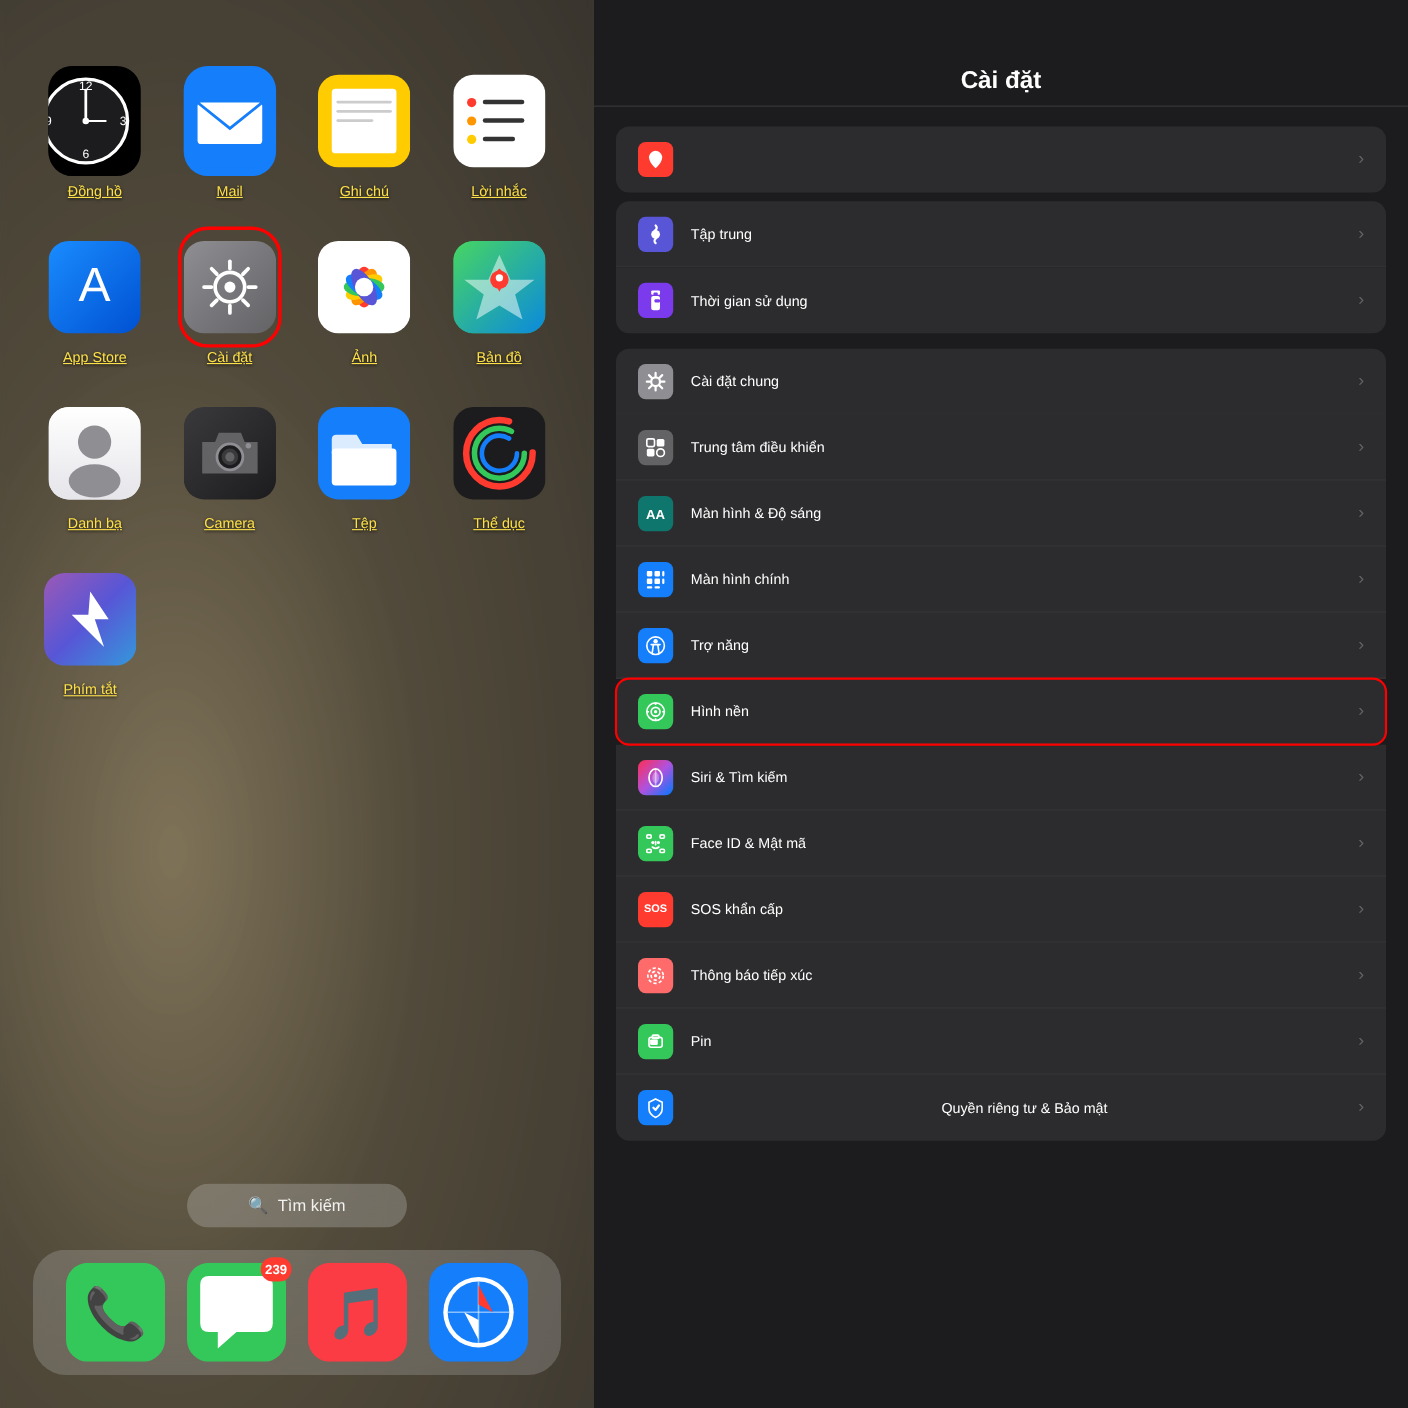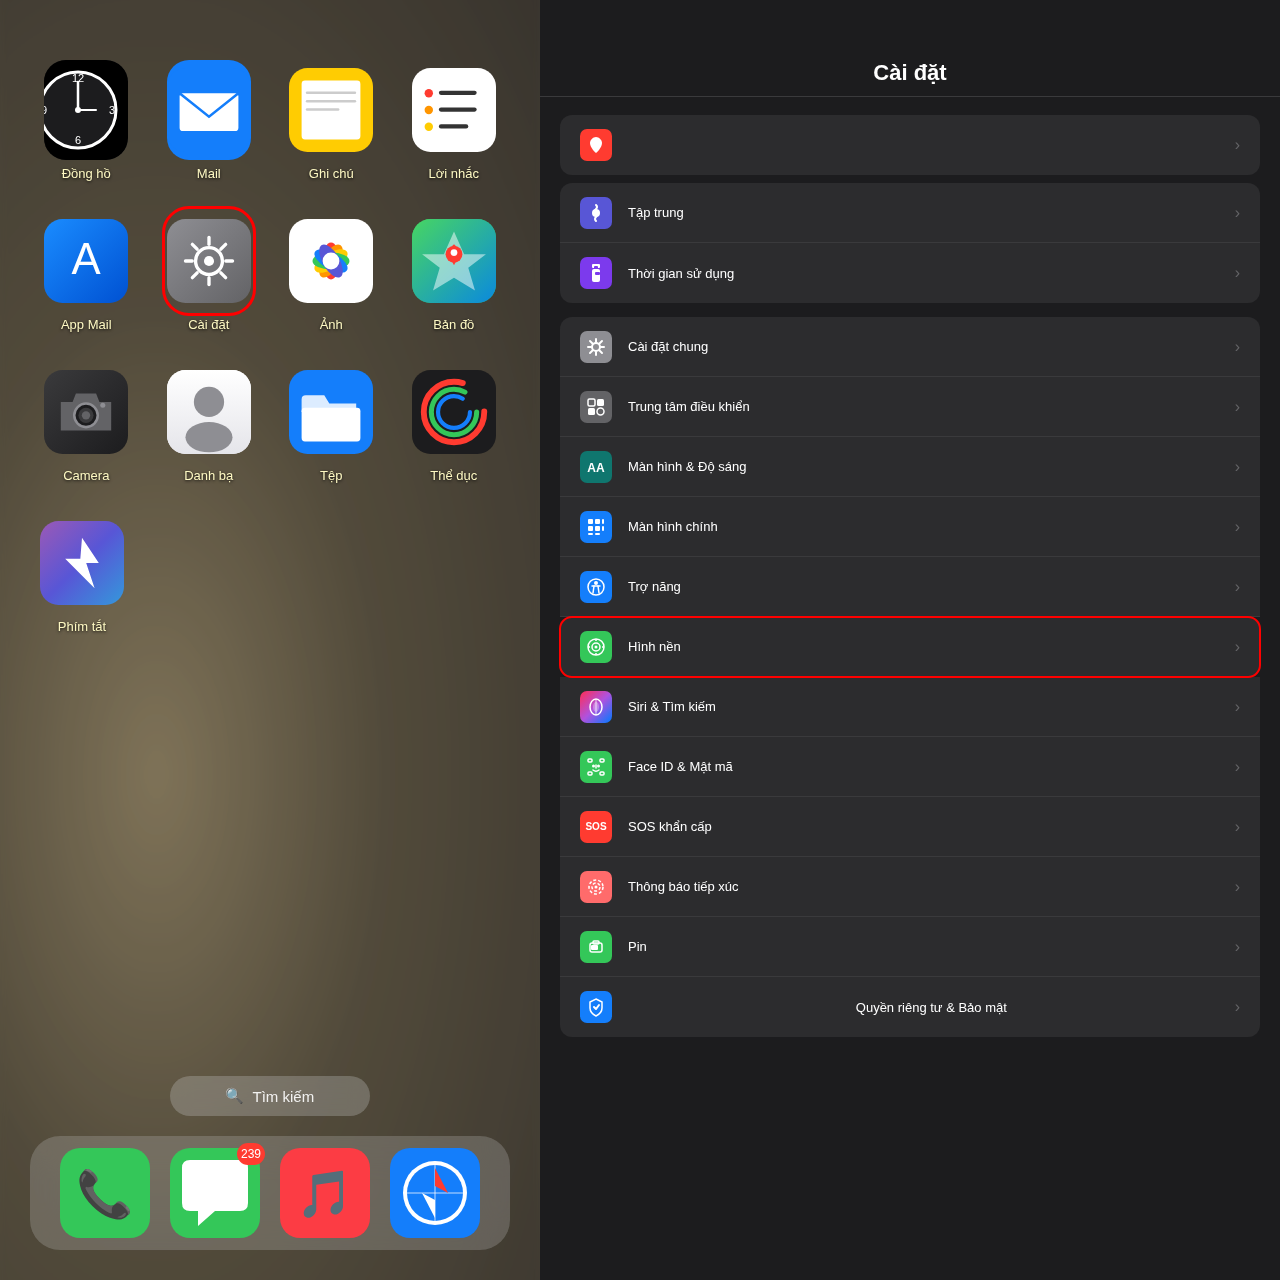--- a/index.html
+++ b/index.html
@@ -69,25 +69,26 @@
       position: relative;
       overflow: hidden;
     }
 
     .app-icon.highlighted {
       outline: 3px solid red;
       outline-offset: 2px;
     }
 
     .app-label {
-      color: #fef9c3;
+      color: #fde047;
       font-size: 13px;
       text-align: right;
       text-shadow: 0 1px 3px rgba(0,0,0,0.8);
       font-weight: 400;
+      text-decoration: underline;
     }
 
     
     .icon-clock {
       background: #1c1c1e;
       color: white;
       font-size: 42px;
       flex-direction: column;
     }
 
@@ -142,21 +143,21 @@
       font-size: 42px;
     }
 
     .badge {
       position: absolute;
       top: -5px;
       right: -5px;
       background: #ff3b30;
       color: white;
       font-size: 12px;
-      font-weight: normal;
+      font-weight: bold;
       min-width: 22px;
       height: 22px;
       border-radius: 11px;
       display: flex;
       align-items: center;
       justify-content: center;
       padding: 0 4px;
     }
 
     
@@ -313,21 +314,21 @@
             <rect width="100" height="100" rx="22" fill="url(#appstore-grad)"></rect>
             <defs>
               <linearGradient id="appstore-grad" x1="0" y1="0" x2="1" y2="1">
                 <stop offset="0%" stop-color="#1a8cff"></stop>
                 <stop offset="100%" stop-color="#0051d2"></stop>
               </linearGradient>
             </defs>
             <text x="50" y="65" text-anchor="middle" fill="white" font-size="52" font-family="Arial">A</text>
           </svg>
         </div>
-        <span class="app-label">App Mail</span>
+        <span class="app-label">App Store</span>
       </div>
 
       <div class="app-item">
         <div class="app-icon highlighted" style="padding:0;overflow:hidden;">
           <svg viewBox="0 0 100 100" width="100" height="100">
             <rect width="100" height="100" rx="22" fill="url(#settings-grad)"></rect>
             <defs>
               <linearGradient id="settings-grad" x1="0" y1="0" x2="1" y2="1">
                 <stop offset="0%" stop-color="#8e8e93"></stop>
                 <stop offset="100%" stop-color="#636366"></stop>
@@ -386,58 +387,58 @@
             <path d="M50 30 Q60 38 50 55 Q40 38 50 30" fill="#FF3B30"></path>
             <circle cx="50" cy="40" r="4" fill="white"></circle>
           </svg>
         </div>
         <span class="app-label">Bản đồ</span>
       </div>
 
       <div class="app-item">
         <div class="app-icon">
           <svg viewBox="0 0 100 100" width="100" height="100">
+            <rect width="100" height="100" rx="22" fill="#F2F2F7"></rect>
+            <rect x="0" y="0" width="100" height="100" rx="22" fill="url(#contacts-grad)"></rect>
+            <defs>
+              <linearGradient id="contacts-grad" x1="0" y1="0" x2="0" y2="1">
+                <stop offset="0%" stop-color="#ffffff"></stop>
+                <stop offset="100%" stop-color="#e5e5ea"></stop>
+              </linearGradient>
+            </defs>
+            <circle cx="50" cy="38" r="18" fill="#8e8e93"></circle>
+            <ellipse cx="50" cy="80" rx="28" ry="18" fill="#8e8e93"></ellipse>
+          </svg>
+        </div>
+        <span class="app-label">Danh bạ</span>
+      </div>
+
+      <div class="app-item">
+        <div class="app-icon">
+          <svg viewBox="0 0 100 100" width="100" height="100">
             <rect width="100" height="100" rx="22" fill="url(#camera-grad)"></rect>
             <defs>
               <linearGradient id="camera-grad" x1="0" y1="0" x2="1" y2="1">
                 <stop offset="0%" stop-color="#3a3a3c"></stop>
                 <stop offset="100%" stop-color="#1c1c1e"></stop>
               </linearGradient>
             </defs>
             <path d="M20 38 L34 38 L38 28 L62 28 L66 38 L80 38 L80 72 L20 72 Z" fill="#636366"></path>
             <circle cx="50" cy="54" r="14" fill="#1c1c1e" stroke="#8e8e93" stroke-width="3"></circle>
             <circle cx="50" cy="54" r="9" fill="#3a3a3c"></circle>
             <circle cx="50" cy="54" r="5" fill="#636366"></circle>
             <circle cx="70" cy="42" r="3" fill="#8e8e93"></circle>
           </svg>
         </div>
         <span class="app-label">Camera</span>
       </div>
 
       <div class="app-item">
         <div class="app-icon">
           <svg viewBox="0 0 100 100" width="100" height="100">
-            <rect width="100" height="100" rx="22" fill="#F2F2F7"></rect>
-            <rect x="0" y="0" width="100" height="100" rx="22" fill="url(#contacts-grad)"></rect>
-            <defs>
-              <linearGradient id="contacts-grad" x1="0" y1="0" x2="0" y2="1">
-                <stop offset="0%" stop-color="#ffffff"></stop>
-                <stop offset="100%" stop-color="#e5e5ea"></stop>
-              </linearGradient>
-            </defs>
-            <circle cx="50" cy="38" r="18" fill="#8e8e93"></circle>
-            <ellipse cx="50" cy="80" rx="28" ry="18" fill="#8e8e93"></ellipse>
-          </svg>
-        </div>
-        <span class="app-label">Danh bạ</span>
-      </div>
-
-      <div class="app-item">
-        <div class="app-icon">
-          <svg viewBox="0 0 100 100" width="100" height="100">
             <rect width="100" height="100" rx="22" fill="#147EFB"></rect>
             <rect x="15" y="45" width="70" height="40" rx="4" fill="white"></rect>
             <path d="M15 50 L15 35 Q15 30 20 30 L42 30 L48 40 L80 40 L80 50 Z" fill="white" opacity="0.85"></path>
           </svg>
         </div>
         <span class="app-label">Tệp</span>
       </div>
 
       <div class="app-item">
         <div class="app-icon">

